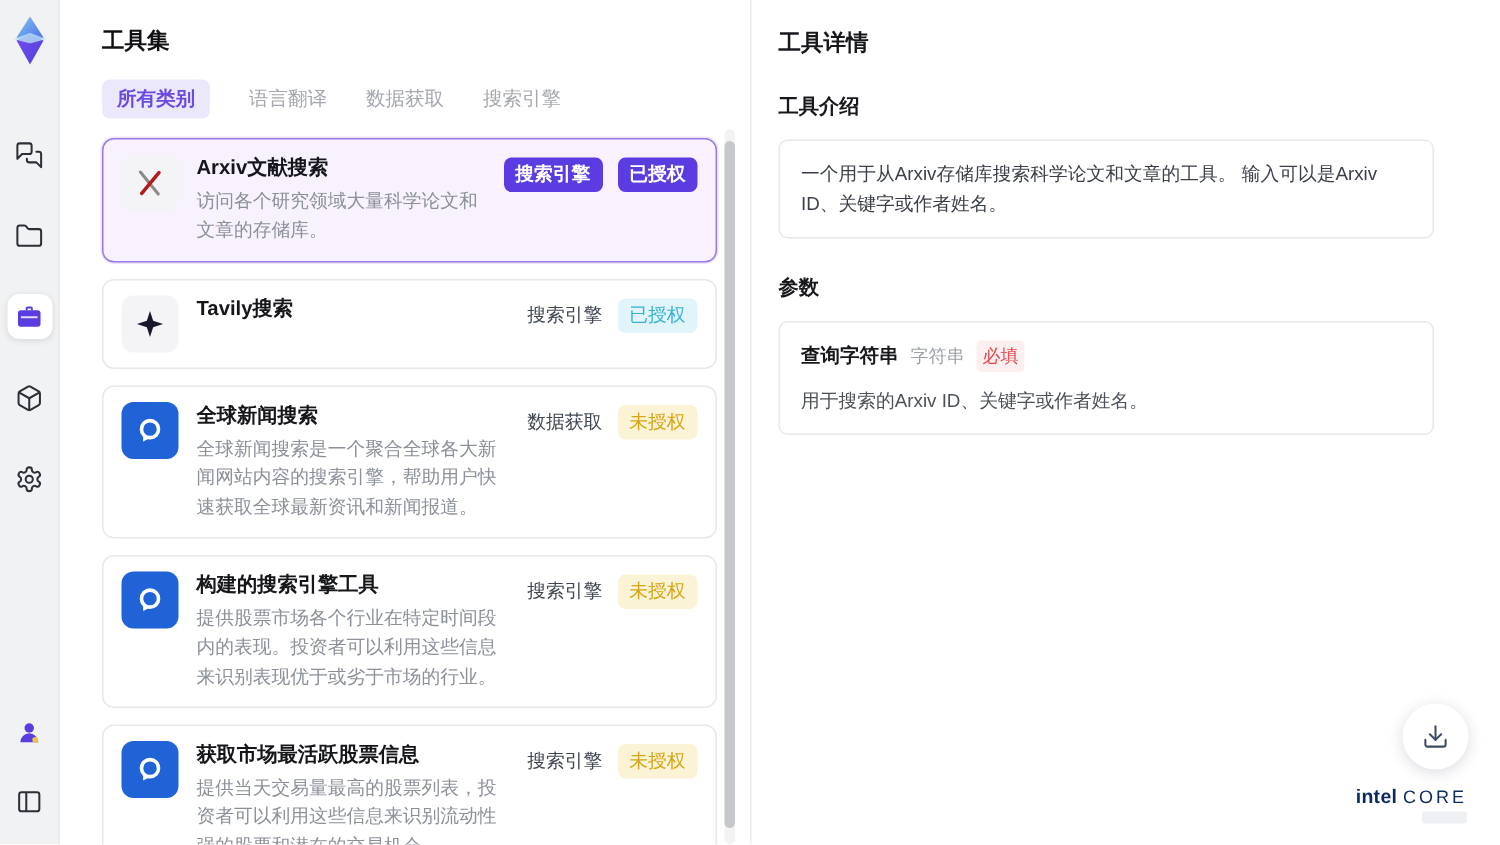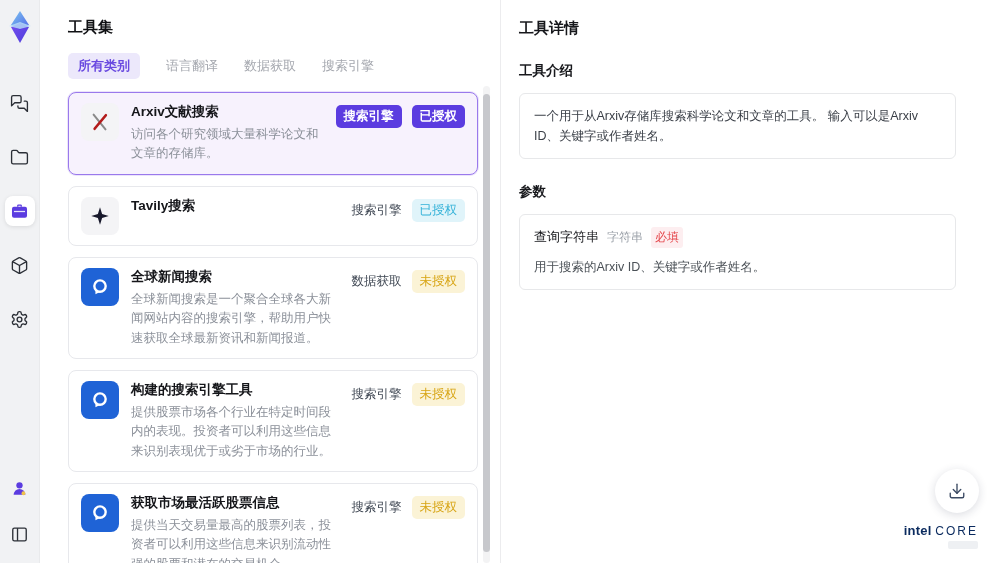--- a/index.html
+++ b/index.html
@@ -62,21 +62,21 @@
     position:absolute; left:500px; top:0; width:476px; height:563px;
     background:#fff; border-left:1px solid #ececee; padding:19px 20px 0 18px;
   }
   .detail-title { font-size:15px; font-weight:bold; }
   .section-heading { font-size:13.5px; font-weight:bold; margin-top:24px; }
   .info-box {
     margin-top:13px; border:1px solid #e7e8ea; border-radius:6px;
     padding:12px 14px; font-size:12.5px; color:#3a3f47; line-height:1.6;
   }
   .param-head { display:flex; align-items:center; gap:8px; }
-  .param-name { font-size:13px; font-weight:normal; color:#17181c; }
+  .param-name { font-size:13px; font-weight:bold; color:#17181c; }
   .param-type { font-size:12px; color:#9aa0a8; }
   .param-required { font-size:12px; color:#e5484d; background:#fdeef0; padding:1px 4px; border-radius:3px; }
   .param-desc { margin-top:9px; font-size:12.5px; color:#4b5157; }
   
   .download-fab {
     position:absolute; right:21px; bottom:50px; width:44px; height:44px; border-radius:50%;
     background:#ffffff; box-shadow:0 2px 10px rgba(30,40,70,.16);
     display:flex; align-items:center; justify-content:center; cursor:pointer; color:#3b4a63;
   }
   .download-fab svg { width:18px; height:18px; }

